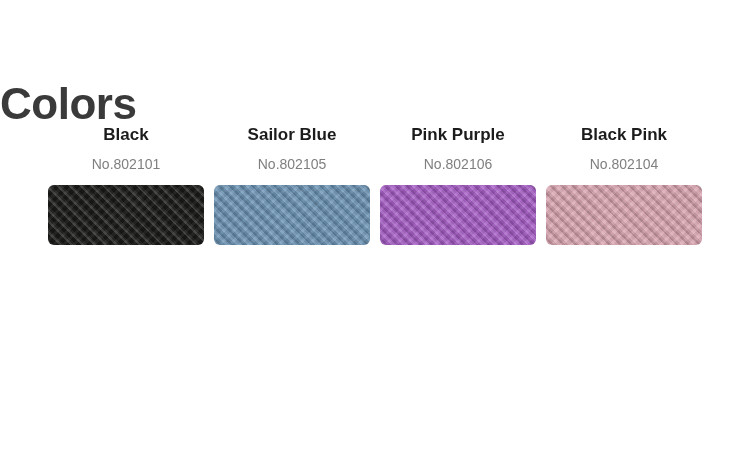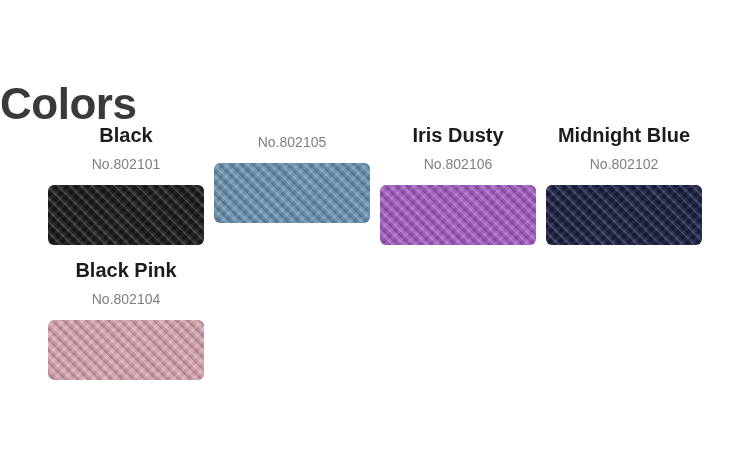--- a/index.html
+++ b/index.html
@@ -58,21 +58,21 @@
     display: flex;
     flex-direction: column;
     align-items: center;
   }
 
   .swatch-card:nth-child(4n) {
     margin-right: 0;
   }
 
   .swatch-name {
-    font-size: 20px;
+    font-size: 17px;
     line-height: 22px;
     font-weight: 700;
     color: #1c1c1c;
     text-align: center;
     white-space: nowrap;
   }
 
   .swatch-code {
     margin-top: 9px;
     font-size: 14px;
@@ -136,32 +136,28 @@
 
   <h1 class="page-title">Colors</h1>
 
   <div class="swatch-grid">
       <div class="swatch-card">
         <div class="swatch-name">Black</div>
         <div class="swatch-code">No.802101</div>
         <div class="swatch-tile" style="background-color: rgb(26, 26, 24);"></div>
       </div>
       <div class="swatch-card">
+        <div class="swatch-name">Sailor Blue</div>
         <div class="swatch-code">No.802105</div>
         <div class="swatch-tile" style="background-color: rgb(109, 147, 179);"></div>
       </div>
       <div class="swatch-card">
-        <div class="swatch-name">Iris Dusty</div>
+        <div class="swatch-name">Pink Purple</div>
         <div class="swatch-code">No.802106</div>
         <div class="swatch-tile" style="background-color: rgb(165, 94, 196);"></div>
-      </div>
-      <div class="swatch-card">
-        <div class="swatch-name">Midnight Blue</div>
-        <div class="swatch-code">No.802102</div>
-        <div class="swatch-tile" style="background-color: rgb(27, 32, 66);"></div>
       </div>
       <div class="swatch-card">
         <div class="swatch-name">Black Pink</div>
         <div class="swatch-code">No.802104</div>
         <div class="swatch-tile" style="background-color: rgb(217, 166, 177);"></div>
       </div>
     </div>
 
 </div>
 

